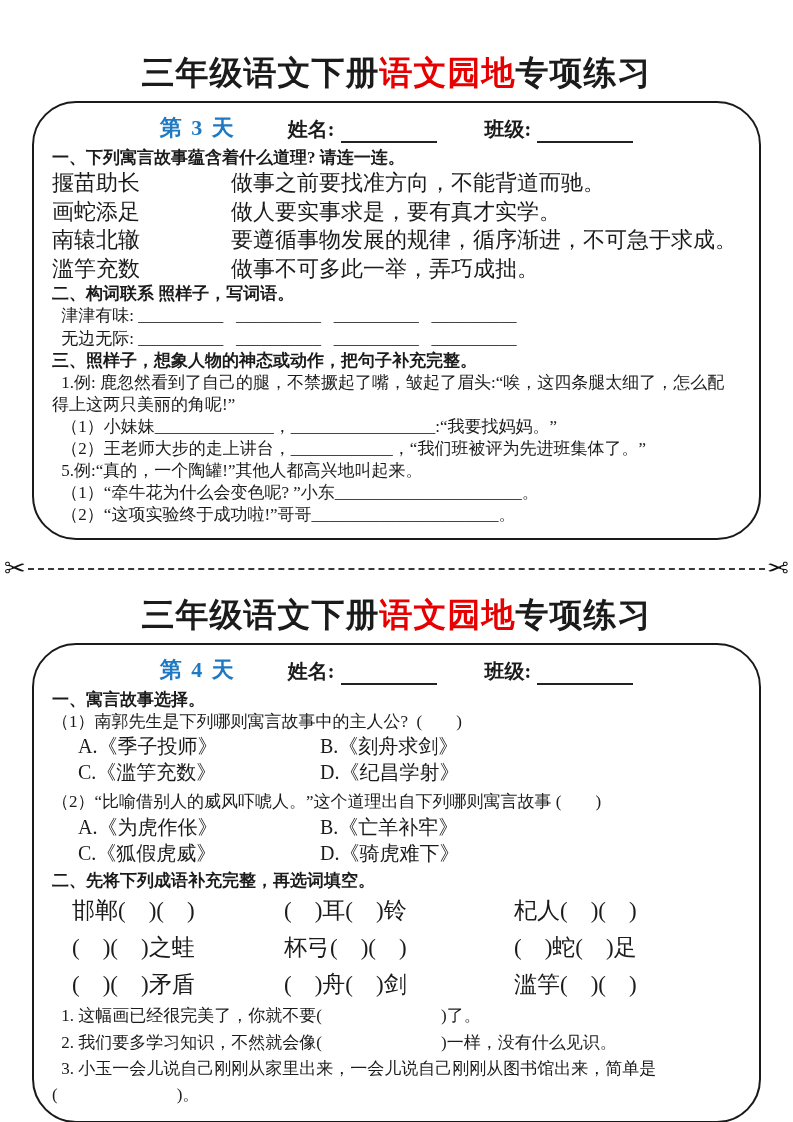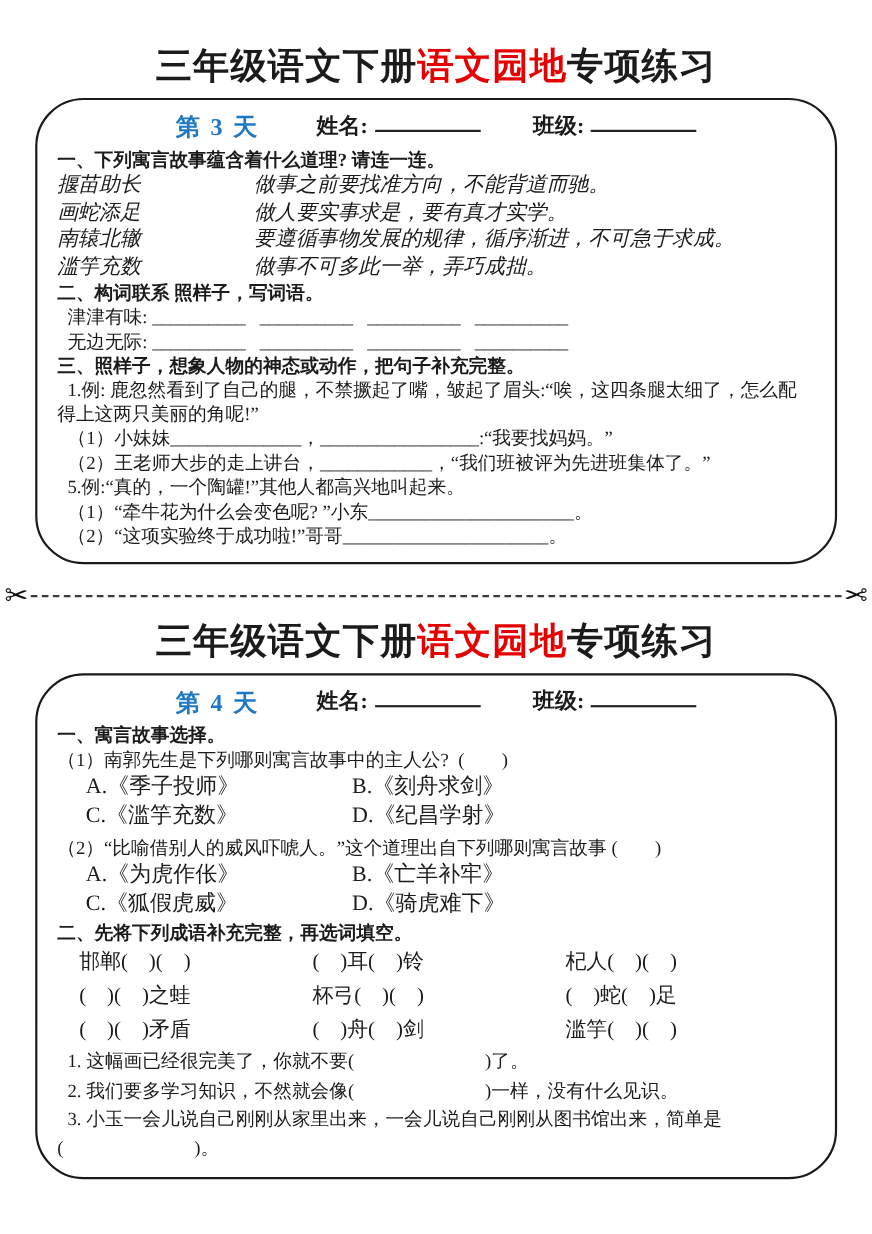--- a/index.html
+++ b/index.html
@@ -2,54 +2,54 @@
 <html><head>
 <meta charset="utf-8">
 <style>
   html,body{margin:0;padding:0;background:#ffffff;}
   .page{
     width:793px;height:1122px;overflow:hidden;background:#ffffff;
     font-family:"Liberation Serif","DejaVu Serif",serif;
     color:#1b1b1b;box-sizing:border-box;padding-top:40px;
   }
   .sheet-title{
-    font-size:33px;font-weight:700;text-align:center;margin:0 0 6px 0;
+    font-size:33px;font-weight:700;text-align:center;margin:12px 0 6px 0;
     line-height:1.3;letter-spacing:1px;
   }
   .t-red{color:#e60000;}
   .box{
     margin:4px 32px 0;border:2px solid #1a1a1a;border-radius:44px;
     padding:8px 18px 12px;box-sizing:border-box;
   }
   .box-head{
-    display:flex;justify-content:center;align-items:flex-start;
+    display:flex;justify-content:center;align-items:flex-end;
     font-weight:700;font-size:20px;margin:2px 0 4px;
   }
   .day{color:#1e78c2;font-size:22px;margin-right:52px;letter-spacing:2px;}
   .head-lbl{margin-right:6px;}
   .blank-line{
     display:inline-block;width:96px;border-bottom:2px solid #222;
     height:0.85em;margin-right:48px;
   }
   .blank-line.last{margin-right:0;}
   .line{margin:0;line-height:1.3;white-space:pre-wrap;font-size:17px;}
   .bold{font-weight:700;}
   .ti07{text-indent:0.55em;}
-  .pair-row{display:flex;font-size:19px;line-height:1.3;font-style:italic;}
+  .pair-row{display:flex;font-size:22px;line-height:1.3;}
   .idiom{width:152px;flex:none;}
   .moral{flex:1;margin-left:27px;}
   .opt-grid{
     display:grid;grid-template-columns:242px 1fr;padding-left:26px;
     font-size:20px;line-height:1.3;
   }
   .mt6{margin-top:6px;}
   .mt4{margin-top:4px;}
   .idiom-grid{
     display:grid;grid-template-columns:212px 230px 1fr;padding-left:20px;
-    font-size:19px;line-height:1.62;white-space:pre-wrap;
+    font-size:23px;line-height:1.62;white-space:pre-wrap;
   }
   .sent{line-height:1.55;}
   .cutline{
     display:flex;align-items:center;margin:16px 4px 8px;height:26px;
   }
   .dash{flex:1;border-top:2.5px dashed #3a3a3a;margin:0 2px;}
   .scis{font-size:26px;line-height:1;color:#111;}
   .scis.right{transform:scaleX(-1);}
 </style>
 </head>

